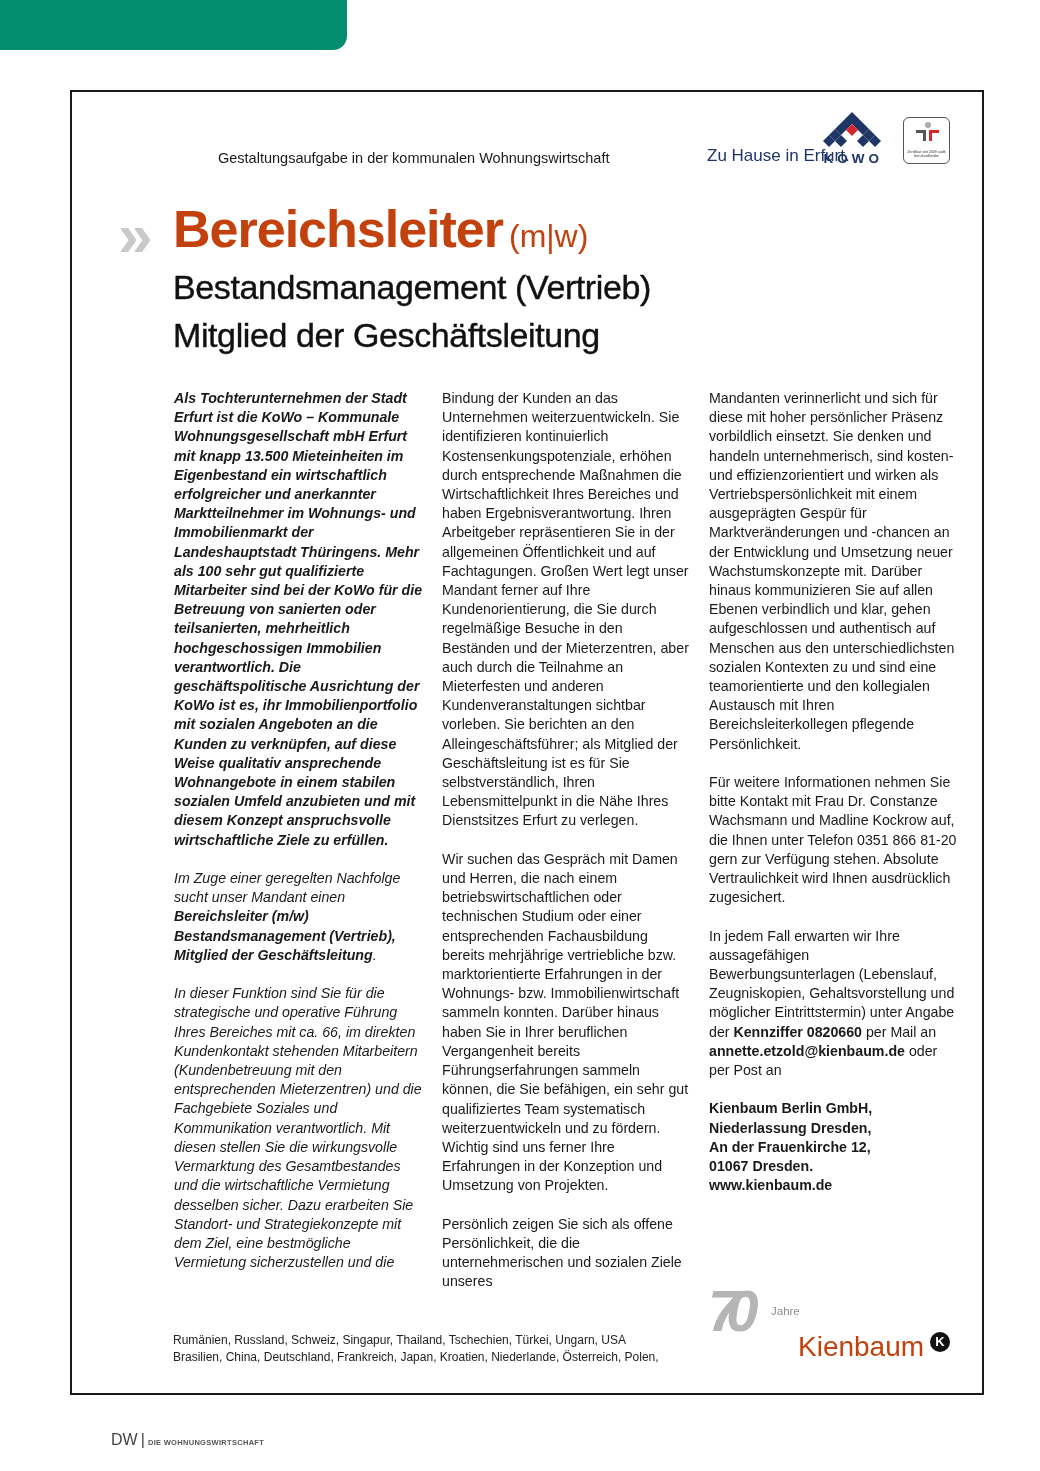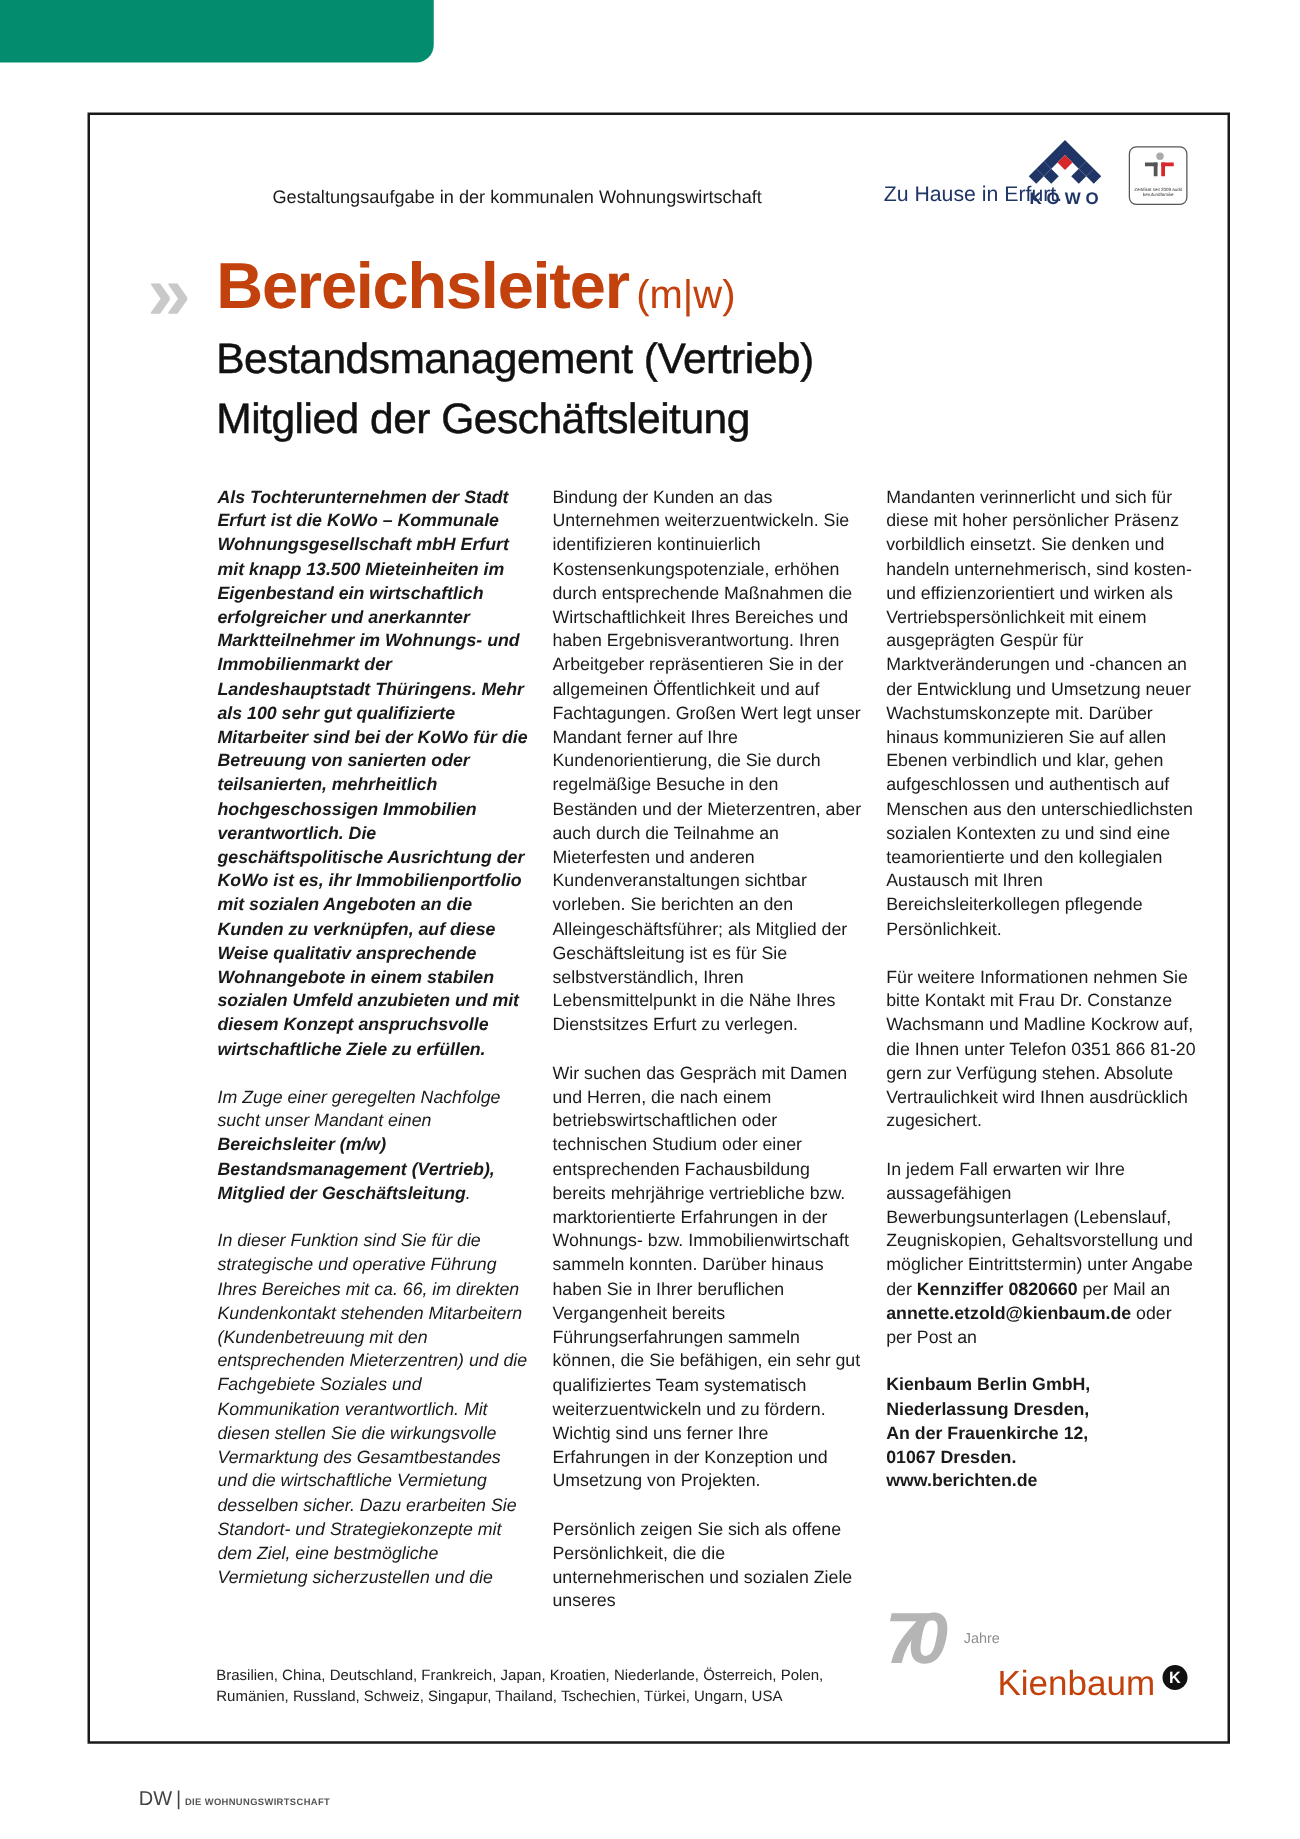--- a/index.html
+++ b/index.html
@@ -93,27 +93,27 @@
 
 <div class="col c3">
   <p>Mandanten verinnerlicht und sich für diese mit hoher persönlicher Präsenz vorbildlich einsetzt. Sie denken und handeln unternehmerisch, sind kosten- und effizienzorientiert und wirken als Vertriebspersönlichkeit mit einem ausgeprägten Gespür für Marktveränderungen und -chancen an der Entwicklung und Umsetzung neuer Wachstumskonzepte mit. Darüber hinaus kommunizieren Sie auf allen Ebenen verbindlich und klar, gehen aufgeschlossen und authentisch auf Menschen aus den unterschiedlichsten sozialen Kontexten zu und sind eine teamorientierte und den kollegialen Austausch mit Ihren Bereichsleiterkollegen pflegende Persönlichkeit.</p>
   <p>Für weitere Informationen nehmen Sie bitte Kontakt mit Frau Dr. Constanze Wachsmann und Madline Kockrow auf, die Ihnen unter Telefon 0351 866 81-20 gern zur Verfügung stehen. Absolute Vertraulichkeit wird Ihnen ausdrücklich zugesichert.</p>
   <p><span>In jedem Fall erwarten wir Ihre aussagefähigen Bewerbungsunterlagen (Lebenslauf, Zeugniskopien, Gehaltsvorstellung und möglicher Eintrittstermin) unter Angabe der </span><span class="b">Kennziffer 0820660</span><span> per Mail an </span><span class="b">annette.etzold@kienbaum.de</span><span> oder per Post an</span></p>
   <p class="b">
     <span>Kienbaum Berlin GmbH,</span><br>
     <span>Niederlassung Dresden,</span><br>
     <span>An der Frauenkirche 12,</span><br>
     <span>01067 Dresden.</span><br>
-    <span>www.berichten.de</span>
+    <span>www.kienbaum.de</span>
   </p>
 </div>
 
 <div class="countries">
+  <div>Rumänien, Russland, Schweiz, Singapur, Thailand, Tschechien, Türkei, Ungarn, USA</div>
   <div>Brasilien, China, Deutschland, Frankreich, Japan, Kroatien, Niederlande, Österreich, Polen,</div>
-  <div>Rumänien, Russland, Schweiz, Singapur, Thailand, Tschechien, Türkei, Ungarn, USA</div>
 </div>
 
 <div class="kien">
   <span class="seventy">70</span>
   <span class="jahre">Jahre</span>
   <span class="name">Kienbaum</span>
   <span class="k">K</span>
 </div>
 
 <div class="footer">

